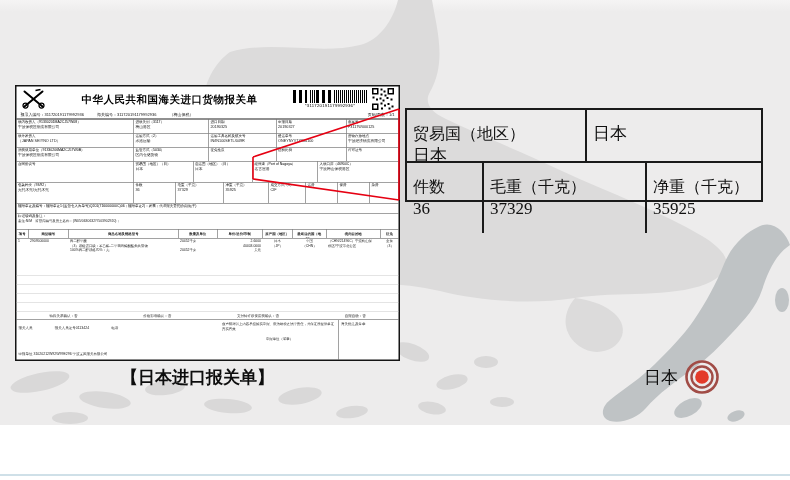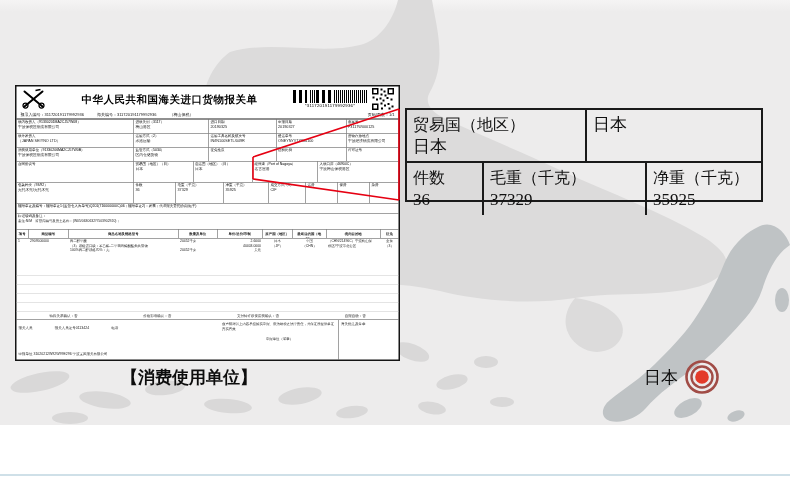--- a/index.html
+++ b/index.html
@@ -37,21 +37,21 @@
   .fleft{width:400px;position:relative;padding:4px;}
   .fmid{width:230px;padding:3px;font-size:6.8px;line-height:1.4;}
   .fright{flex:1;border-left:1px solid #444;padding:2px 4px;font-size:7px;}
   
   .callout{position:absolute;left:405px;top:108px;width:358px;height:94px;z-index:20;
            border:2px solid #1a1a1a;box-sizing:border-box;display:flex;flex-direction:column;
            font-family:"Liberation Serif","DejaVu Serif",serif;color:#111;}
   .crow{display:flex;box-sizing:border-box;}
   .crow1{height:53px;border-bottom:2px solid #1a1a1a;}
   .crow2{flex:1;}
-  .ccell{border-right:2px solid #1a1a1a;box-sizing:border-box;padding:4px 6px;overflow:hidden;}
+  .ccell{border-right:2px solid #1a1a1a;box-sizing:border-box;padding:13px 6px;overflow:hidden;}
   .ccell:last-child{border-right:none;}
   .clab{font-size:16px;line-height:1.35;}
   .cval{font-size:17px;line-height:1.3;}
   
   .connector{position:absolute;left:0;top:0;width:790px;height:480px;z-index:30;pointer-events:none;}
   
   .caption{position:absolute;left:121px;top:366px;font-size:17px;font-weight:bold;color:#0d0d0d;z-index:15;}
   .jp-label{position:absolute;left:644px;top:366px;font-size:17px;color:#0d0d0d;z-index:15;}
   .marker{position:absolute;left:680px;top:355px;z-index:15;}
 </style>
@@ -396,19 +396,19 @@
       <div class="clab">毛重（千克）</div>
       <div class="cval">37329</div>
     </div>
     <div class="ccell" style="flex:1">
       <div class="clab">净重（千克）</div>
       <div class="cval">35925</div>
     </div>
   </div>
 </div>
 
-<div class="caption">【消费使用单位】</div>
+<div class="caption">【日本进口报关单】</div>
 <div class="jp-label">日本</div>
 <svg class="marker" width="44" height="44" viewBox="0 0 44 44">
   <circle cx="22" cy="22" r="15.5" fill="none" stroke="#a14c46" stroke-width="2.6"></circle>
   <circle cx="22" cy="22" r="10.5" fill="none" stroke="#a14c46" stroke-width="2.4"></circle>
   <circle cx="22" cy="22" r="6.8" fill="#e33b2a"></circle>
 </svg>
 
 </body></html>

